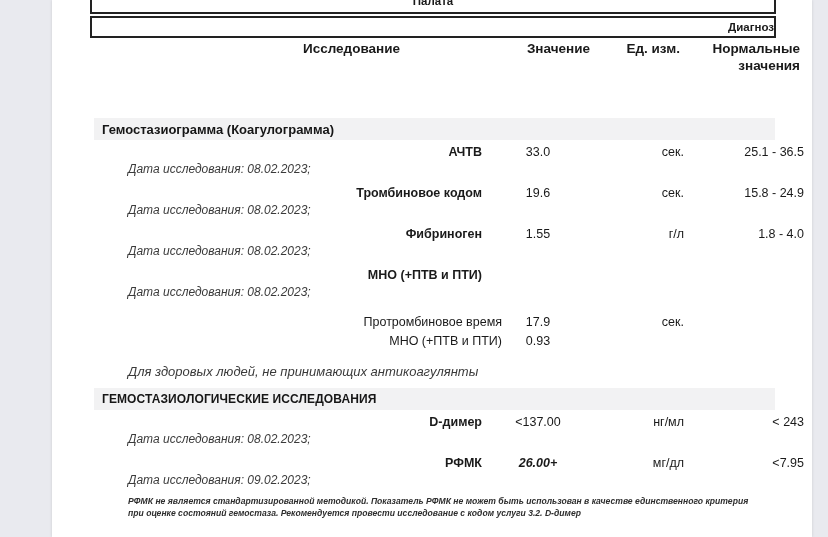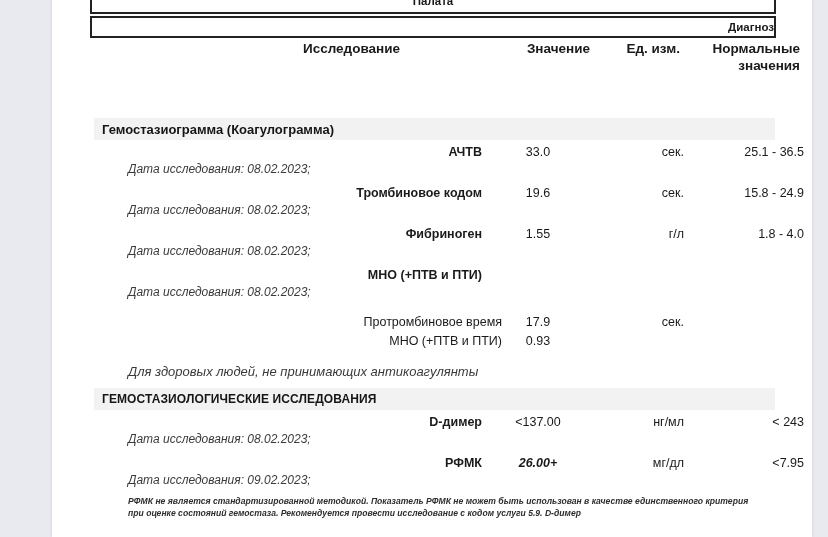--- a/index.html
+++ b/index.html
@@ -276,17 +276,17 @@
 
       <div class="row">
         <div class="c c-name">РФМК</div>
         <div class="c c-value flag-high">26.00+</div>
         <div class="c c-units">мг/дл</div>
         <div class="c c-norm">&lt;7.95</div>
       </div>
       <div class="datenote">Дата исследования: 09.02.2023;</div>
       <div class="spacer-6"></div>
 
-      <div class="note-block">РФМК не является стандартизированной методикой. Показатель РФМК не может быть использован в качестве единственного критерия при оценке состояний гемостаза. Рекомендуется провести исследование с кодом услуги 5.9. D-димер</div>
+      <div class="note-block">РФМК не является стандартизированной методикой. Показатель РФМК не может быть использован в качестве единственного критерия при оценке состояний гемостаза. Рекомендуется провести исследование с кодом услуги 3.2. D-димер</div>
 
     </div>
   </div>
 </div>
 
 </body></html>

